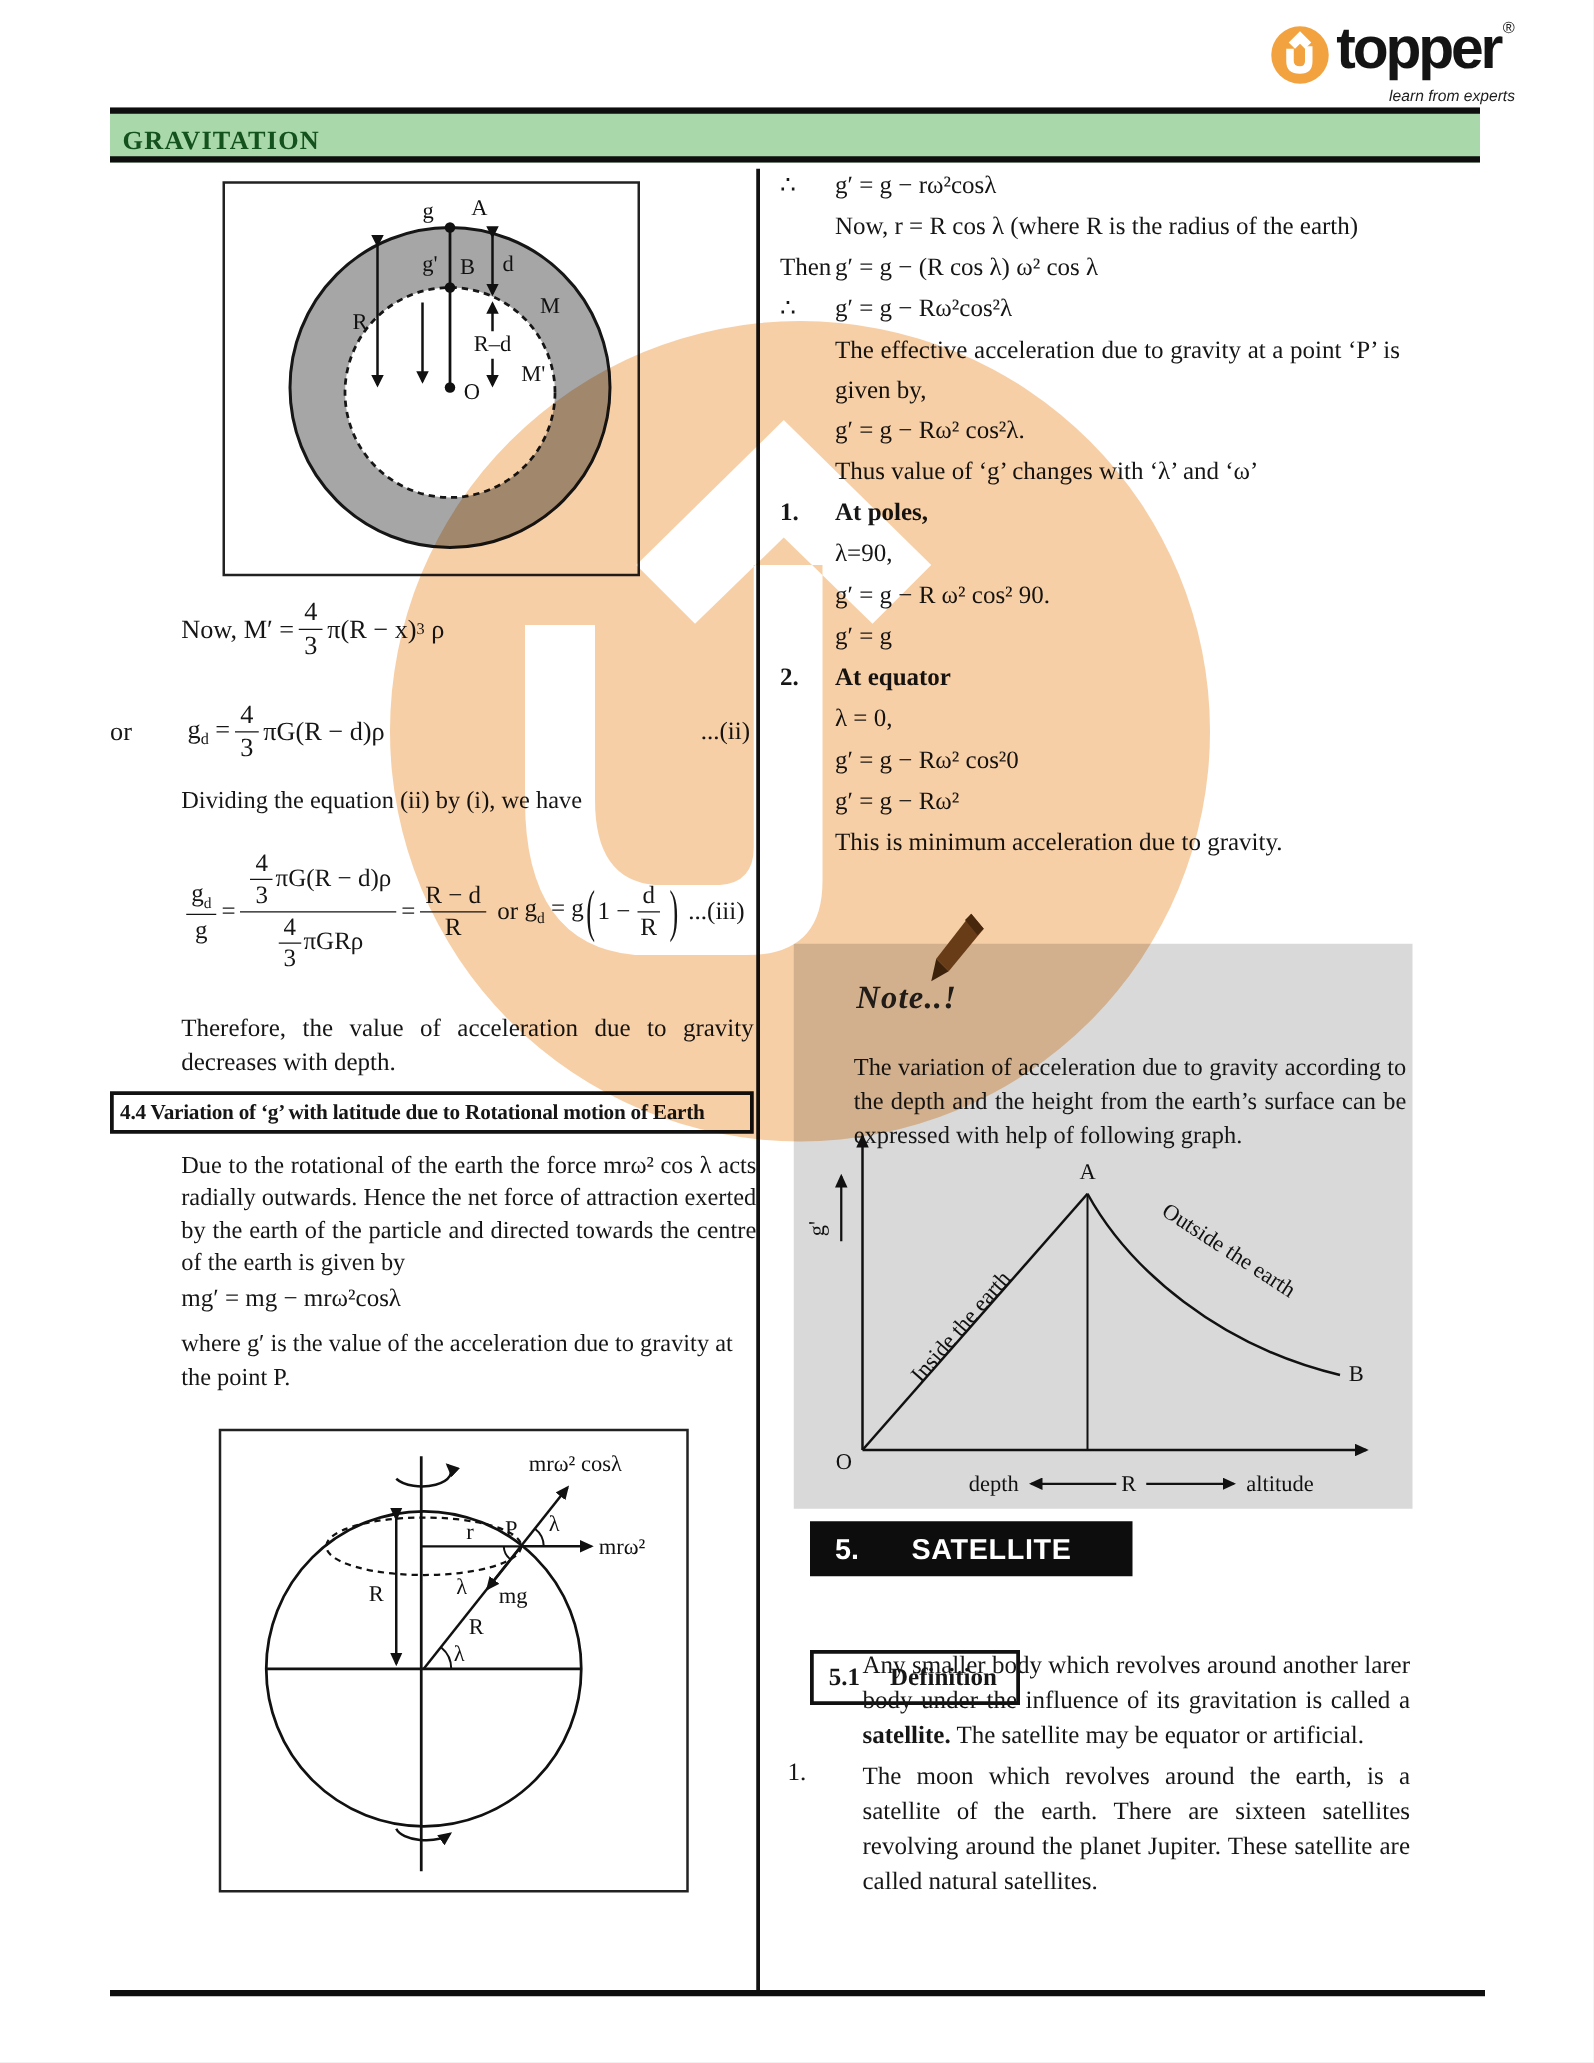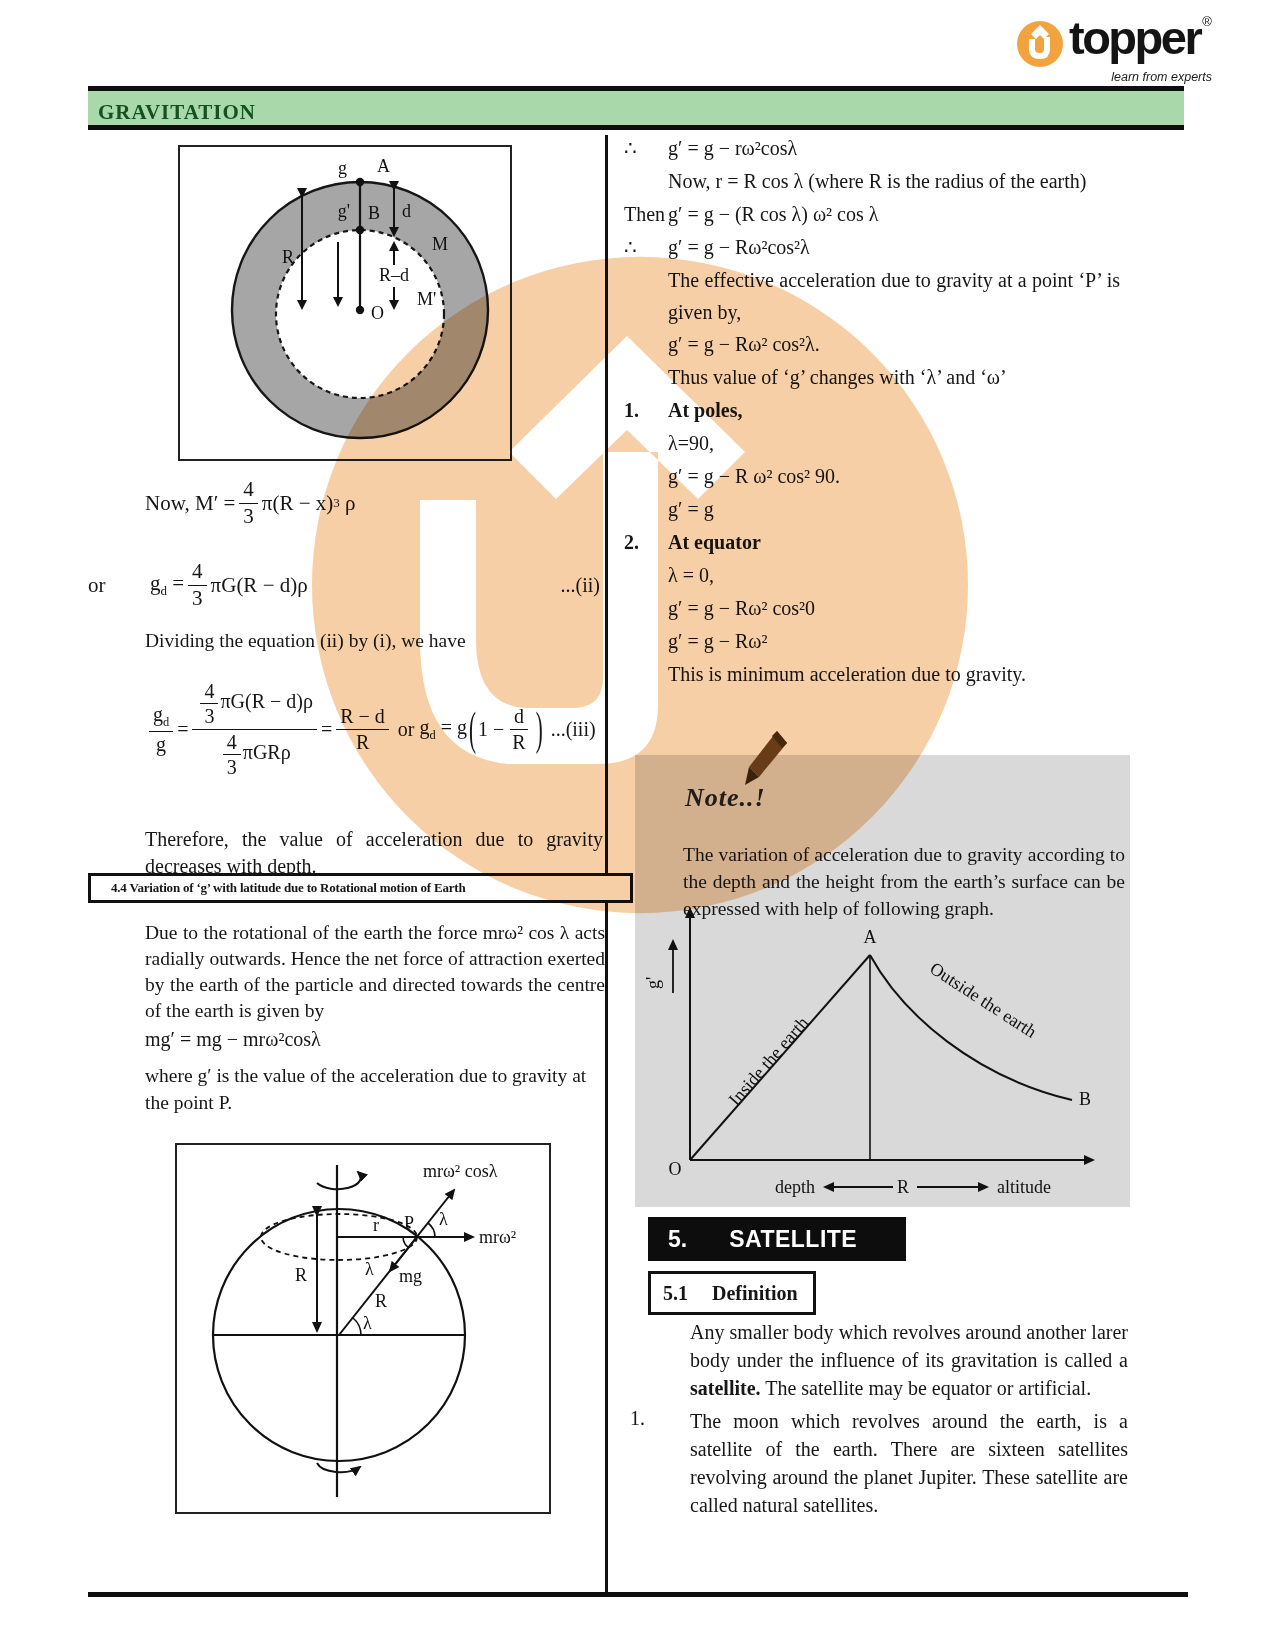--- a/index.html
+++ b/index.html
@@ -39,21 +39,21 @@
   .mini{font-size:20px;margin-right:2px;}
   sub.sb{font-size:0.62em;}
   sup.sp{font-size:0.62em;}
   .bp{display:inline-block;transform:scaleY(2.2);font-weight:400;margin:0 2px;font-size:21px;}
   .tag{font-size:20px;}
 
   
   .para{position:absolute;font-size:19px;line-height:1.38;text-align:justify;}
   .line{position:absolute;font-size:19.5px;}
   .sec44{position:absolute;left:88px;top:873px;width:499px;border:3px solid #111;background:#fff;
-         padding:4px 20px;font-weight:700;font-size:13px;letter-spacing:-0.2px;white-space:nowrap;}
+         padding:4px 5px;font-weight:700;font-size:17px;letter-spacing:-0.2px;white-space:nowrap;}
 
   
   .rcol{position:absolute;left:622px;top:132px;width:505px;}
   .rrow{position:relative;min-height:33px;line-height:33px;font-size:20px;}
   .rrow .mk{position:absolute;left:2px;top:0;}
   .rrow .ct{display:block;margin-left:46px;}
   .rrow.wrap .ct{line-height:32px;text-align:justify;}
   .rrow.b .ct{font-weight:700;}
   .rrow.b .mk{font-weight:700;}
 
@@ -63,21 +63,21 @@
              letter-spacing:1px;}
   .notetext{position:absolute;left:48px;top:86px;width:442px;font-size:19.5px;line-height:27px;text-align:justify;}
   .pen{position:absolute;left:104px;top:-26px;}
 
   
   .blackbox{position:absolute;left:648px;top:1217px;width:258px;height:44px;background:#0d0d0d;color:#fff;
             font-family:"Liberation Sans",sans-serif;font-weight:700;font-size:23px;
             display:flex;align-items:center;}
   .blackbox .n5{margin-left:20px;}
   .blackbox .t5{margin-left:42px;letter-spacing:0.5px;}
-  .defbox{position:absolute;left:648px;top:1271px;width:162px;height:38px;border:3px solid #111;
+  .defbox{position:absolute;left:648px;top:1320px;width:162px;height:38px;border:3px solid #111;
           display:flex;align-items:center;font-weight:700;font-size:20px;}
   .defbox .n51{margin-left:12px;}
   .defbox .t51{margin-left:24px;}
   .satpara{position:absolute;left:690px;top:1318px;width:438px;font-size:20px;line-height:28px;text-align:justify;}
   .satitem-n{position:absolute;left:630px;top:1407px;font-size:20px;}
   .satitem{position:absolute;left:690px;top:1407px;width:438px;font-size:20px;line-height:28px;text-align:justify;}
 
   
   .watermark{position:absolute;left:0;top:0;z-index:6;pointer-events:none;mix-blend-mode:multiply;}
 </style>
@@ -196,21 +196,21 @@
     <span class="bp">(</span>
       <span>1 −</span>
     <span class="fr">
         <span class="n">d</span>
         <span class="d">R</span>
       </span>
     <span class="bp">)</span>
     <span class="tag" style="margin-left:6px;">...(iii)</span>
   </div>
 
-  <div class="para" style="left:145px;top:810px;width:458px;font-size:20px;line-height:1.35;margin-top:16px;">Therefore, the value of acceleration due to gravity decreases with depth.</div>
+  <div class="para" style="left:145px;top:810px;width:458px;font-size:20px;line-height:1.35;">Therefore, the value of acceleration due to gravity decreases with depth.</div>
 
   <div class="sec44">4.4 Variation of ‘g’ with latitude due to Rotational motion of Earth</div>
 
   <div class="para" style="left:145px;top:920px;width:460px;font-size:19.5px;line-height:26px;">Due to the rotational of the earth the force mrω² cos λ acts radially outwards. Hence the net force of attraction exerted by the earth of the particle and directed towards the centre of the earth is given by</div>
 
   <div class="line" style="left:145px;top:1028px;font-size:20px;">mg′ = mg − mrω²cosλ</div>
 
   <div class="para" style="left:145px;top:1062px;width:460px;font-size:19.5px;line-height:27px;text-align:left;">where g′ is the value of the acceleration due to gravity at the point P.</div>
 
   <div class="figbox" id="fig2">

